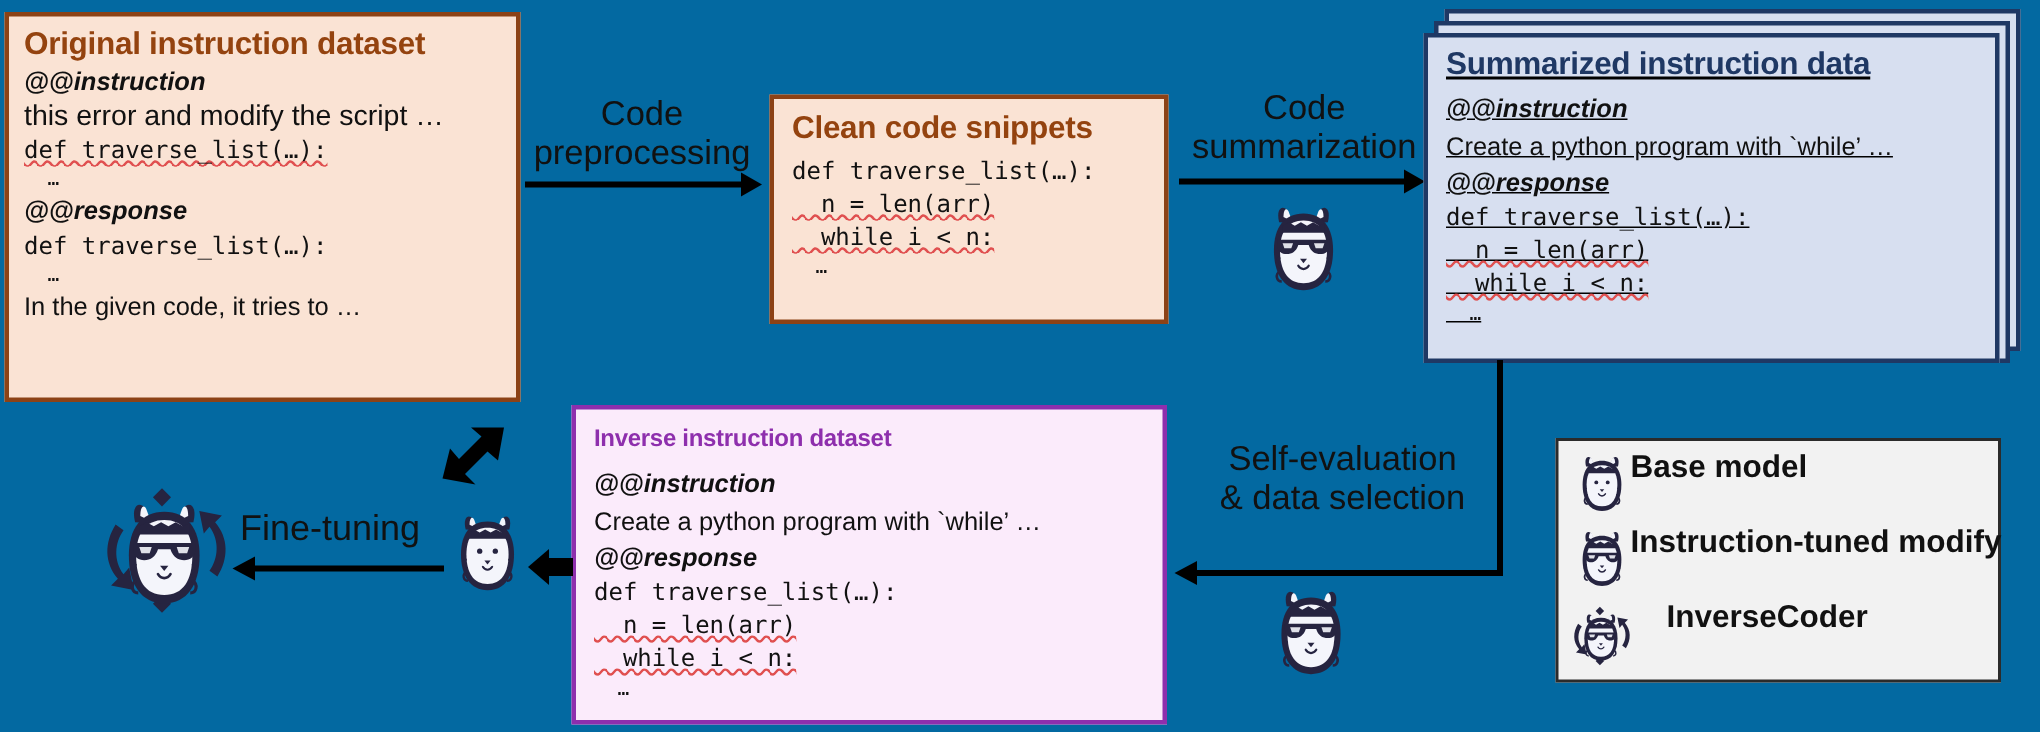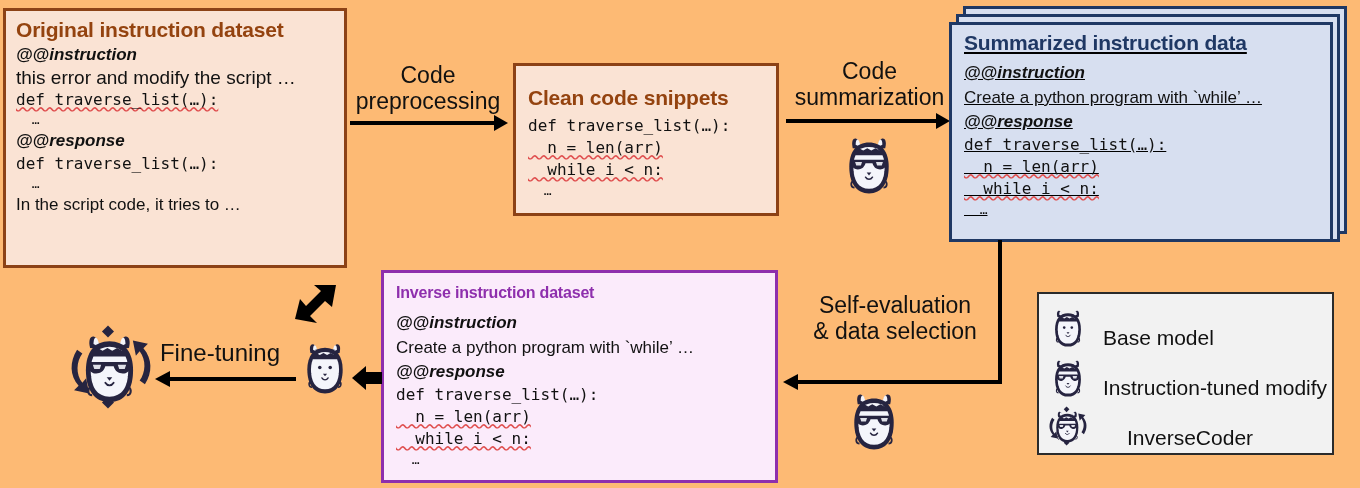--- a/index.html
+++ b/index.html
@@ -7,21 +7,21 @@
     padding: 0;
     background: #ffffff;
   }
   body {
     font-family: "Liberation Sans", sans-serif;
   }
   #canvas {
     position: relative;
     width: 1360px;
     height: 488px;
-    background: #fdba74;
+    background: #0369a1;
     overflow: hidden;
   }
   .abs { position: absolute; }
 
   
   .databox {
     box-sizing: border-box;
     border-width: 3px;
     border-style: solid;
   }
@@ -79,22 +79,23 @@
   .purple .box-title { color: #8e2fad; }
 
   
   .legend {
     box-sizing: border-box;
     background: #f2f2f2;
     border: 2px solid #2b2b2b;
   }
   .legend-row {
     display: flex;
-    align-items: flex-end;
-    gap: 16px;
+    align-items: flex-start;
+    gap: 0;
+    font-weight: bold;
   }
   .legend-label {
     font-size: 21px;
     color: #111111;
     font-family: "Liberation Sans", sans-serif;
     white-space: nowrap;
   }
 
   
   .arrow-label {
@@ -190,31 +191,31 @@
 
   <div class="abs databox orange" style="left:3px; top:8px; width:344px; height:260px; padding:6px 10px;">
     <div class="box-title" style="font-size:21px; line-height:26px; margin-bottom:1px;">Original instruction dataset</div>
     <div class="tag" style="font-size:17px; line-height:22px;">@@instruction</div>
     <div class="prose" style="font-size:19px; line-height:23px;">this error and modify the script …</div>
     <div class="code" style="font-size:16px; line-height:21px;"><span class="spell">def traverse_list(…):</span></div>
     <div class="code" style="font-size:13px; line-height:19px;">  …</div>
     <div class="tag" style="font-size:17px; line-height:24px;">@@response</div>
     <div class="code" style="font-size:16px; line-height:21px;">def traverse_list(…):</div>
     <div class="code" style="font-size:13px; line-height:19px;">  …</div>
-    <div class="prose" style="font-size:17px; line-height:23px;">In the script code, it tries to …</div>
+    <div class="prose" style="font-size:17px; line-height:23px;">In the given code, it tries to …</div>
   </div>
 
   <div class="abs arrow-label" style="left:348px; top:62px; width:160px;">Code
 preprocessing</div>
   <svg class="abs" style="left:348px; top:112px;" width="162" height="22">
     <line x1="2" y1="11" x2="146" y2="11" stroke="#000" stroke-width="4"></line>
     <polygon points="146,3 160,11 146,19" fill="#000"></polygon>
   </svg>
 
-  <div class="abs databox orange" style="left:513px; top:63px; width:266px; height:153px; padding:18px 12px;">
+  <div class="abs databox orange" style="left:513px; top:63px; width:266px; height:153px; padding:6px 12px;">
     <div class="box-title" style="font-size:21px; line-height:27px; margin-bottom:4px;">Clean code snippets</div>
     <div class="code" style="font-size:16px; line-height:22px;">def traverse_list(…):</div>
     <div class="code" style="font-size:16px; line-height:22px;"><span class="spell">  n = len(arr)</span></div>
     <div class="code" style="font-size:16px; line-height:22px;"><span class="spell">  while i &lt; n:</span></div>
     <div class="code" style="font-size:13px; line-height:19px;">  …</div>
   </div>
 
   <div class="abs arrow-label" style="left:782px; top:58px; width:175px;">Code
 summarization</div>
   <svg class="abs" style="left:786px; top:110px;" width="166" height="22">

